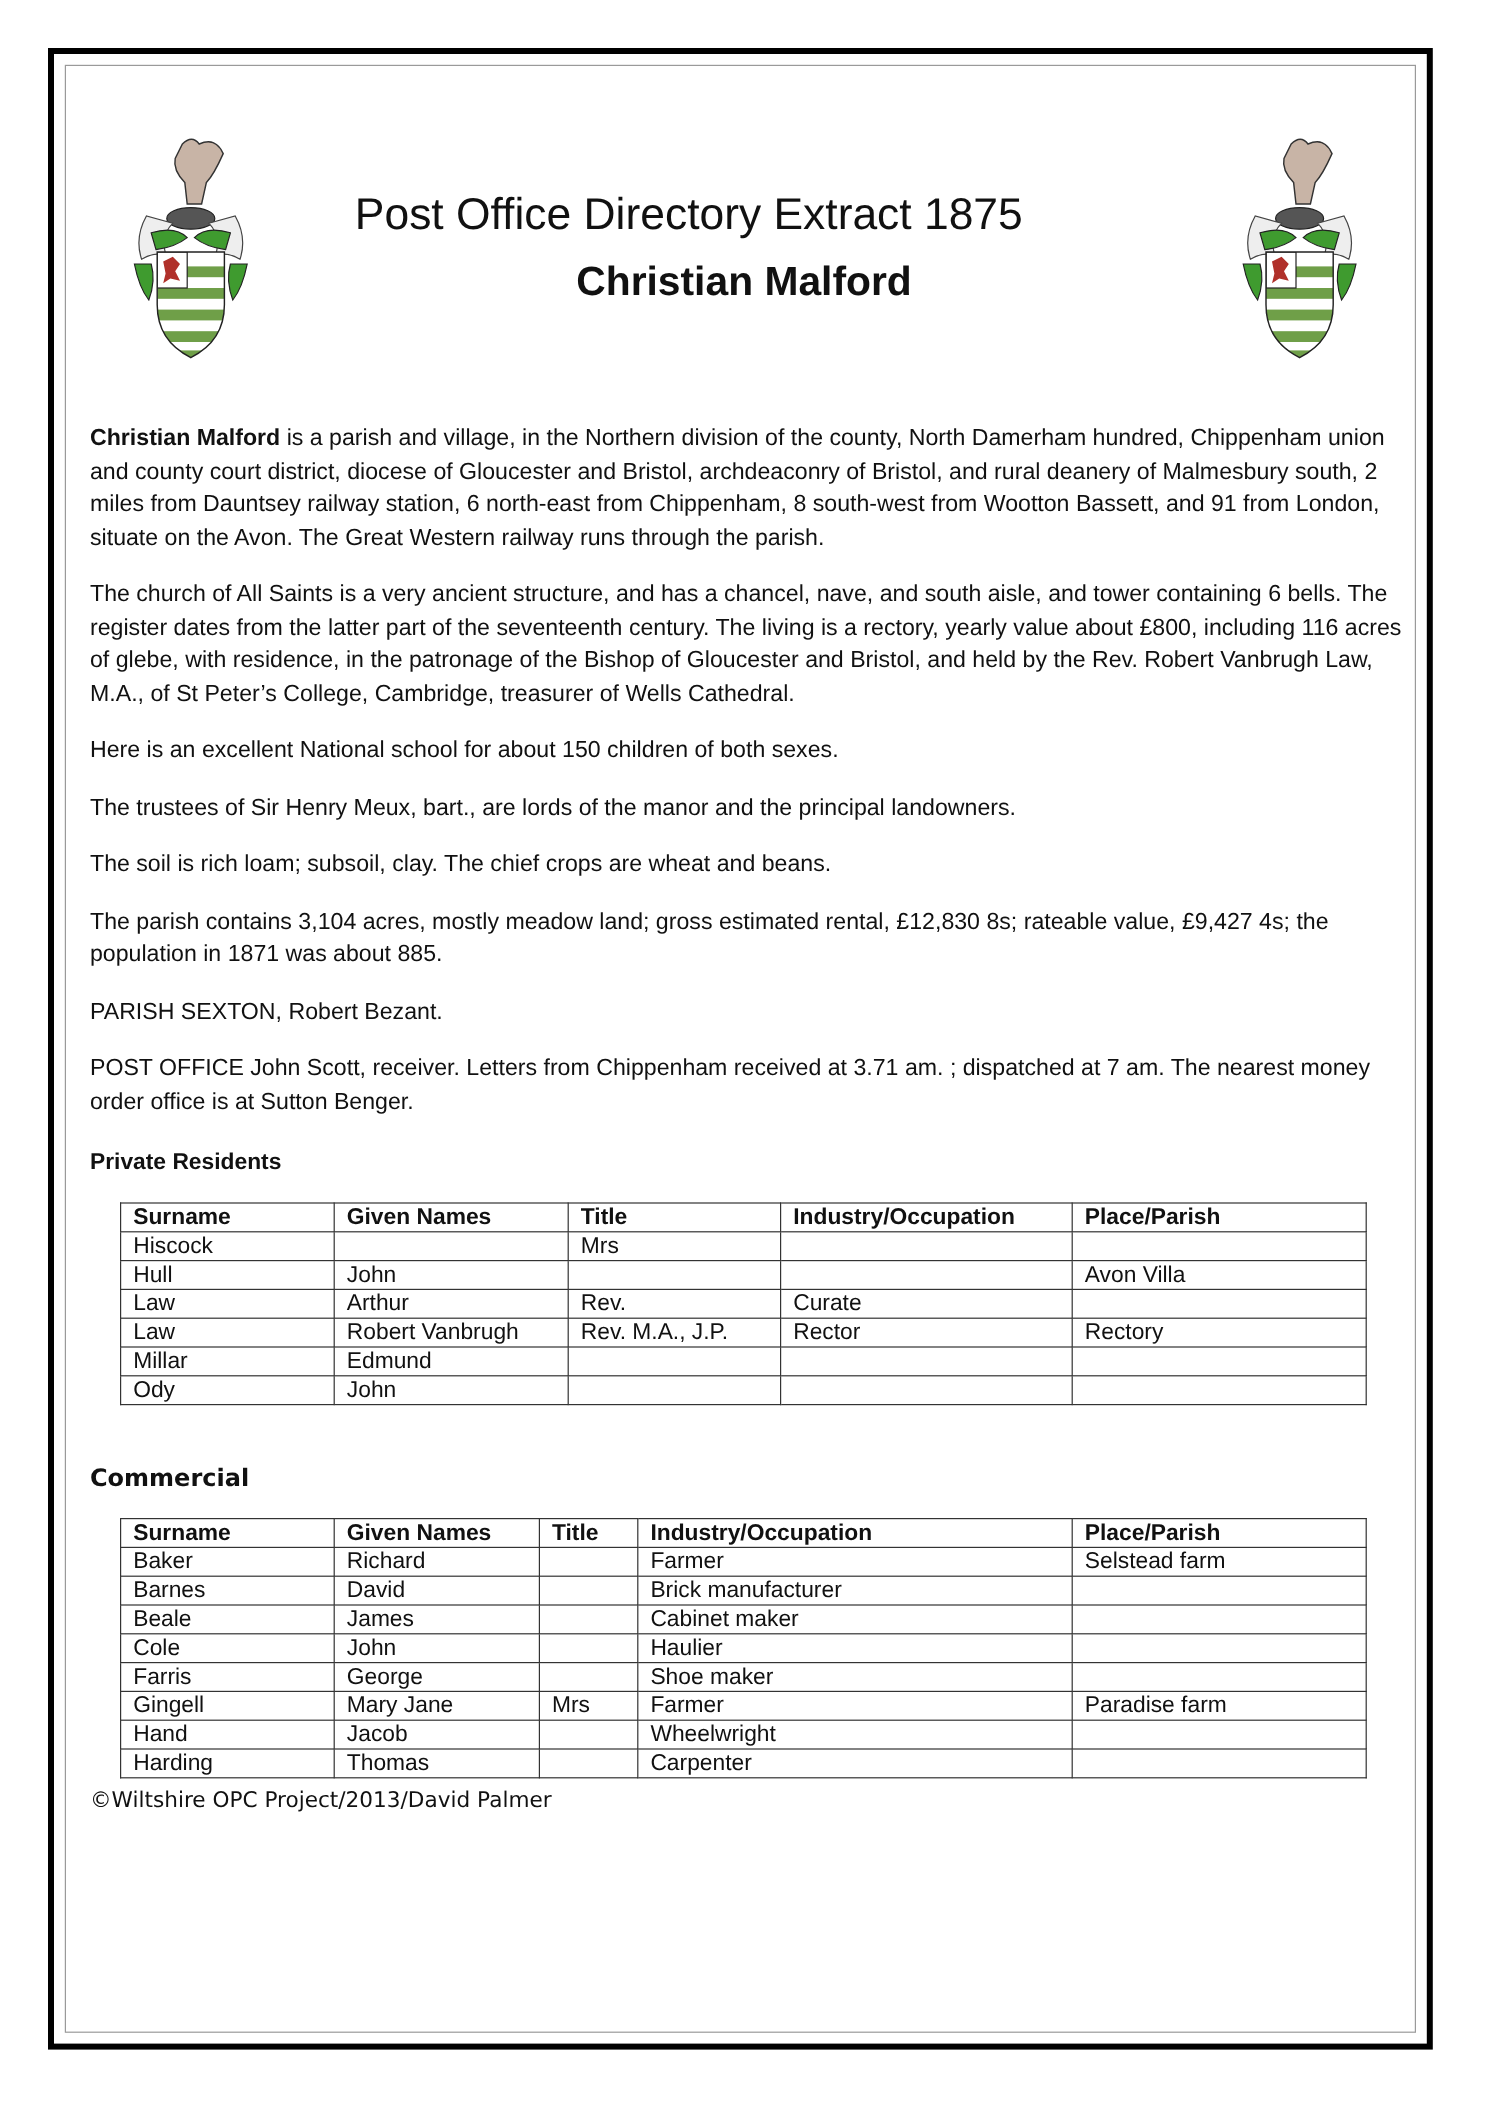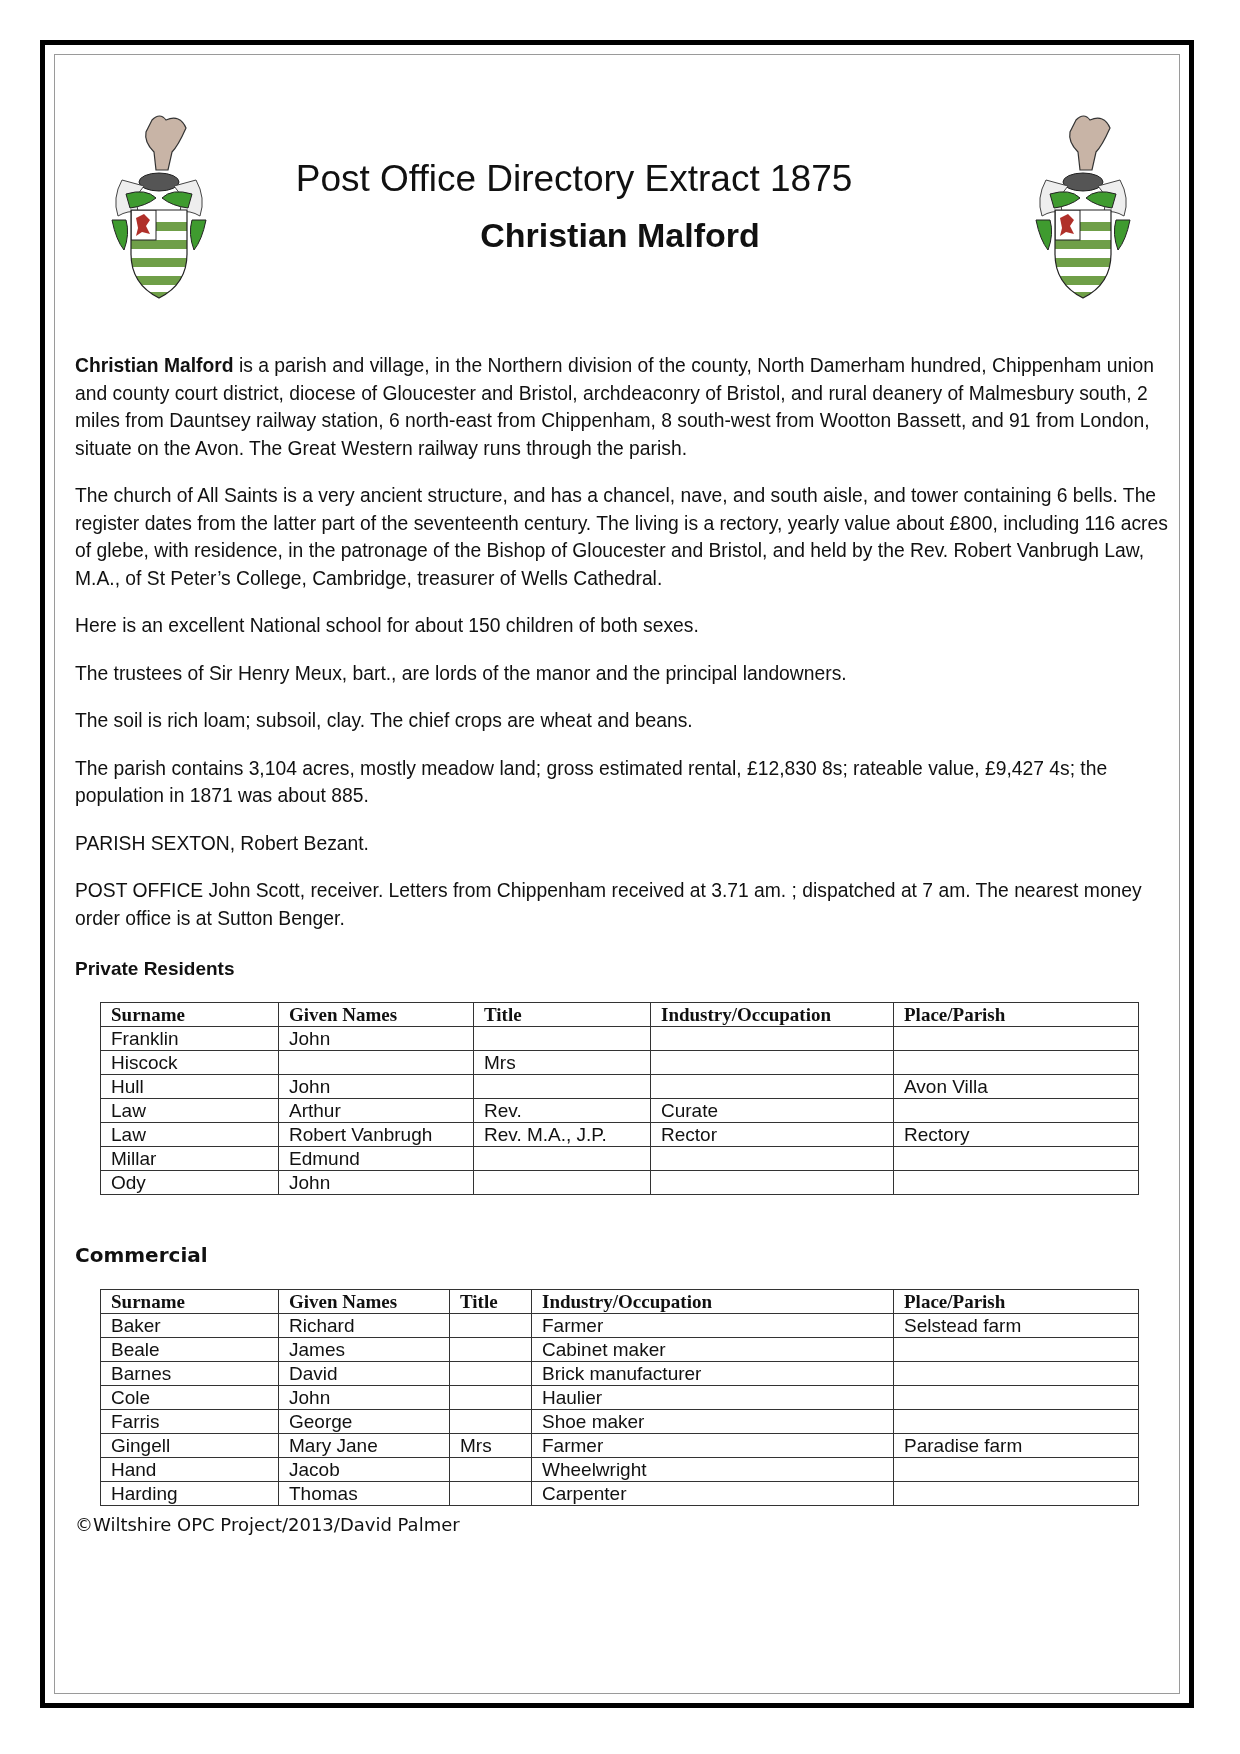--- a/index.html
+++ b/index.html
@@ -17,21 +17,21 @@
   .subtitle { position: absolute; left: 0; width: 1240px; top: 216px; text-align: center;
               font-size: 34px; font-weight: bold; margin: 0; }
   .content { position: absolute; left: 75px; top: 352px; width: 1100px; }
   .content p { margin: 0 0 20px 0; font-size: 19.3px; line-height: 27.5px; }
   .content p b { font-weight: bold; }
   .section-head { font-size: 19px; font-weight: bold; margin: 26px 0 22px 0; }
   .section-head.calibri { font-family: "DejaVu Sans", sans-serif; font-size: 20px; margin-top: 48px; }
   table.dir { border-collapse: collapse; margin-left: 25px; width: 1039px; }
   table.dir th, table.dir td { border: 1.5px solid #333; padding: 0 10px; height: 23px;
        font-size: 19px; line-height: 23px; text-align: left; white-space: nowrap; }
-  table.dir th { font-weight: bold; font-family: Liberation Serif, serif; }
+  table.dir th { font-weight: bold; }
   .copyright { font-family: "DejaVu Sans", sans-serif; font-size: 18px; margin-top: 8px; }
 </style>
 </head>
 <body>
 
 <div class="outer-frame">
   <div class="inner-frame"></div>
 </div>
 
 <svg class="crest left" viewBox="0 0 110 190">
@@ -114,27 +114,20 @@
       <tr>
         <th>Surname</th>
         <th>Given Names</th>
         <th>Title</th>
         <th>Industry/Occupation</th>
         <th>Place/Parish</th>
       </tr>
     </thead>
     <tbody>
       <tr>
-        <td>Franklin</td>
-        <td>John</td>
-        <td></td>
-        <td></td>
-        <td></td>
-      </tr>
-      <tr>
         <td>Hiscock</td>
         <td></td>
         <td>Mrs</td>
         <td></td>
         <td></td>
       </tr>
       <tr>
         <td>Hull</td>
         <td>John</td>
         <td></td>
@@ -192,31 +185,31 @@
     </thead>
     <tbody>
       <tr>
         <td>Baker</td>
         <td>Richard</td>
         <td></td>
         <td>Farmer</td>
         <td>Selstead farm</td>
       </tr>
       <tr>
+        <td>Barnes</td>
+        <td>David</td>
+        <td></td>
+        <td>Brick manufacturer</td>
+        <td></td>
+      </tr>
+      <tr>
         <td>Beale</td>
         <td>James</td>
         <td></td>
         <td>Cabinet maker</td>
-        <td></td>
-      </tr>
-      <tr>
-        <td>Barnes</td>
-        <td>David</td>
-        <td></td>
-        <td>Brick manufacturer</td>
         <td></td>
       </tr>
       <tr>
         <td>Cole</td>
         <td>John</td>
         <td></td>
         <td>Haulier</td>
         <td></td>
       </tr>
       <tr>

